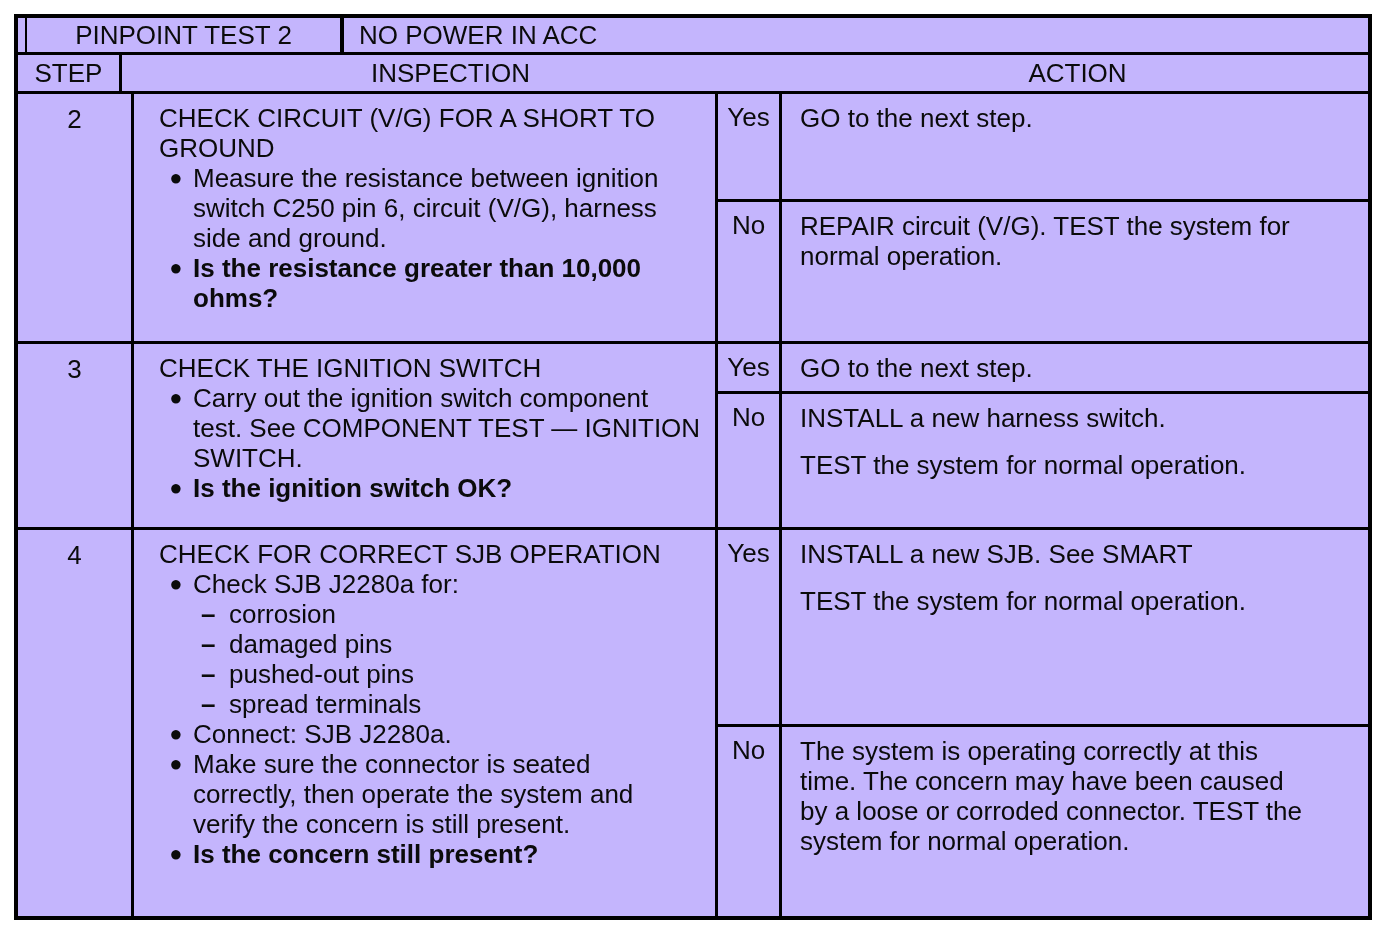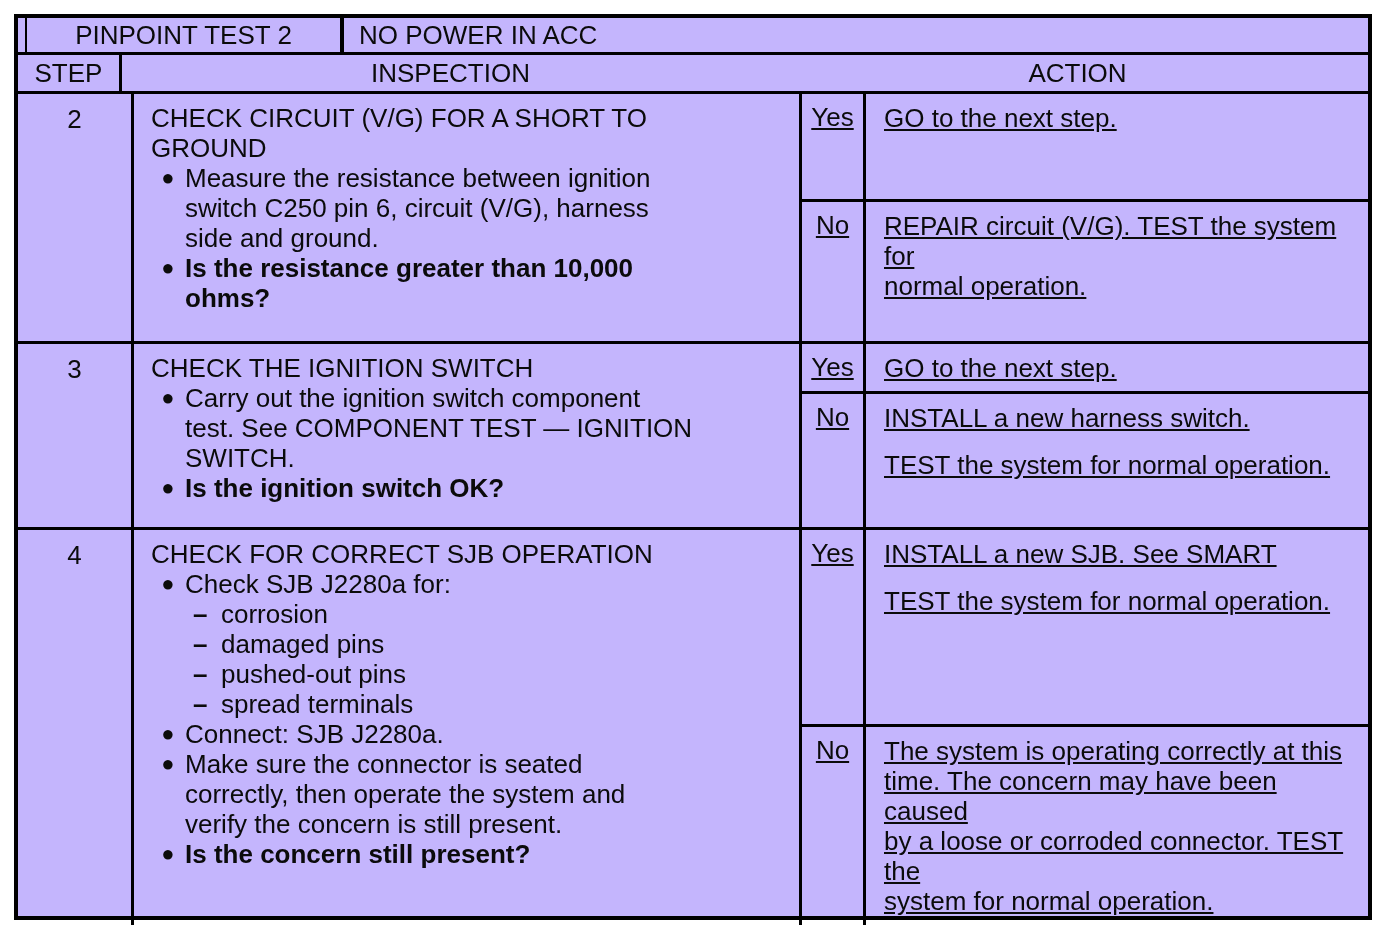--- a/index.html
+++ b/index.html
@@ -34,34 +34,34 @@
   #steps-container { flex: 1 1 auto; display: flex; flex-direction: column; }
   .step-row { display: flex; border-bottom: 3px solid #000; flex: 0 0 auto; }
   .step-row:last-child { border-bottom: none; flex: 1 1 auto; }
   .step-row[data-idx="0"] { height: 250px; }
   .step-row[data-idx="1"] { height: 186px; }
   .step-cell {
     width: 116px; border-right: 3px solid #000;
     text-align: center; padding-top: 10px; font-size: 26px; flex: 0 0 auto;
   }
   .inspection-cell {
-    width: 668px; border-right: 3px solid #000; flex: 0 0 auto;
+    width: 576px; border-right: 3px solid #000; flex: 0 0 auto;
     padding: 9px 14px 9px 17px;
-    font-size: 26px; line-height: 30px;
+    font-size: 26px; line-height: 30px; margin-left: 8px;
   }
   .insp-title { white-space: pre-line; }
   .bullet { display: flex; }
   .bullet .marker { width: 34px; flex: 0 0 auto; text-align: center; font-size: 22px; line-height: 30px; }
   .bullet .btext { flex: 1; white-space: pre-line; }
   .bullet.bold .btext, .bullet.bold .marker { font-weight: 700; }
   .subitem { display: flex; padding-left: 38px; }
   .subitem .marker { width: 32px; flex: 0 0 auto; text-align: left; padding-left: 4px; font-weight: 700; }
   .subitem .btext { flex: 1; }
   
-  .branches { flex: 1 1 auto; display: flex; flex-direction: column; text-decoration: underline; }
+  .branches { flex: 1 1 auto; display: flex; flex-direction: column; }
   .branch { display: flex; flex: 0 0 auto; }
   .branch-no { flex: 1 1 auto; }
   .branch-yes { border-bottom: 3px solid #000; }
   .step-row[data-idx="0"] .branch-yes { height: 108px; }
   .step-row[data-idx="1"] .branch-yes { height: 50px; }
   .step-row[data-idx="2"] .branch-yes { height: 197px; }
   .yn-cell {
     width: 64px; flex: 0 0 auto; border-right: 3px solid #000;
     font-size: 26px; padding-top: 8px; text-align: center;
   }

